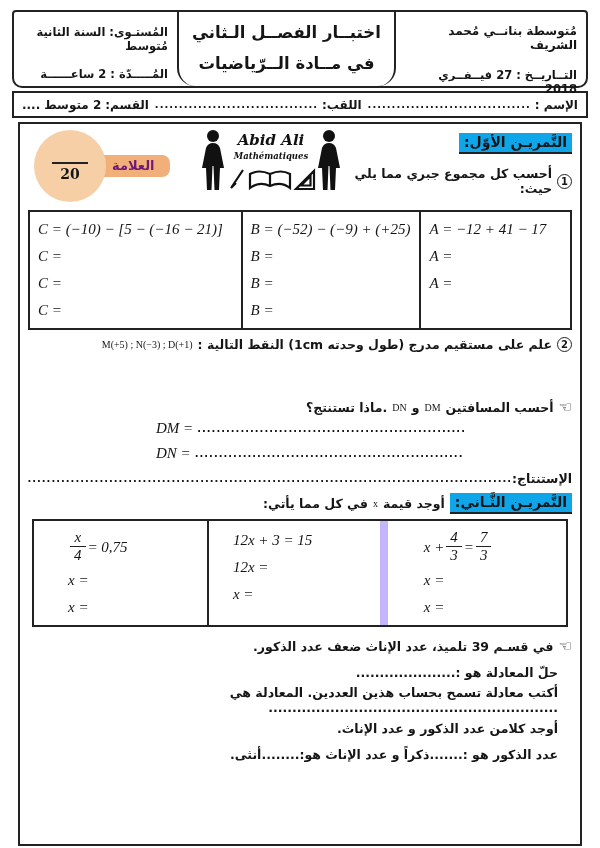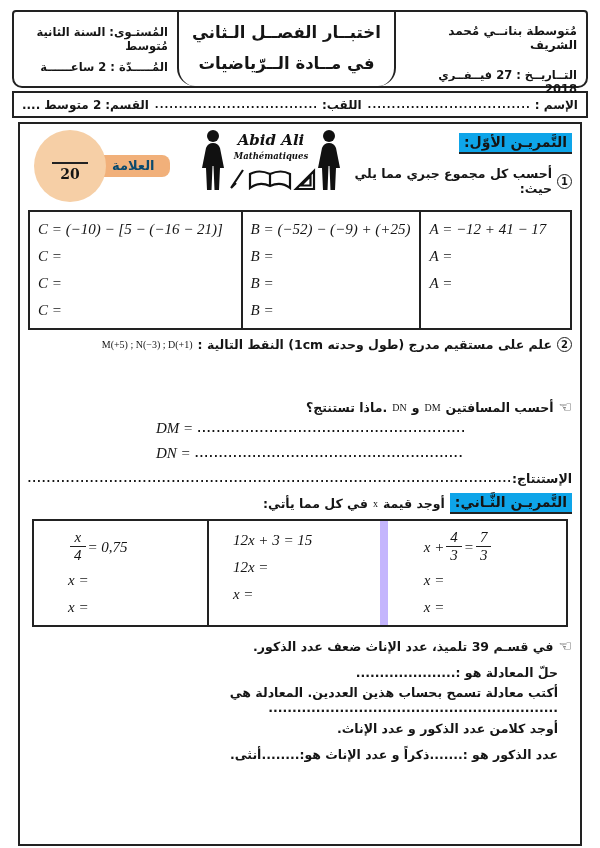--- a/index.html
+++ b/index.html
@@ -19,21 +19,21 @@
   .hdr-school { width: 190px; font-size: 12px; }
   .hdr-school .l1 { margin-top: 5px; }
   .hdr-school .l2 { margin-top: 16px; font-size: 11.5px; }
   .hdr-title {
     flex: 1; text-align: center; font-size: 16.5px; font-weight: bold;
     border-left: 2px solid #222; border-right: 2px solid #222;
     border-radius: 0 0 18px 18px; padding-top: 6px; line-height: 1.85;
   }
   .hdr-level { width: 163px; font-size: 11.5px; }
   .hdr-level .l1 { margin-top: 6px; }
-  .hdr-level .l2 { margin-top: 7px; }
+  .hdr-level .l2 { margin-top: 14px; }
 
   
   .srow {
     margin: 3px 12px 0; border: 2px solid #222; height: 27px;
     display: flex; direction: rtl; align-items: center; gap: 4px;
     padding: 0 8px; font-size: 12px; font-weight: bold;
   }
   .dotfill { flex: 1; overflow: hidden; white-space: nowrap; font-size: 10px; letter-spacing: 1px; }
 
   
@@ -63,21 +63,21 @@
   .badge-circle {
     position: absolute; left: 6px; top: 2px; width: 72px; height: 72px;
     border-radius: 50%; background: #f6cfa6; z-index: 2;
     display: flex; align-items: center; justify-content: center;
   }
   .outof { text-align: center; font-family: "DejaVu Serif", serif; font-weight: bold; }
   .outof .blankline { height: 12px; }
   .outof .den { border-top: 2px solid #222; padding: 2px 8px 0; font-size: 14px; }
   .badge-tab {
     position: absolute; left: 62px; top: 27px; z-index: 1;
-    background: #f1b07a; color: #0c4a6e; font-size: 13px; font-weight: bold;
+    background: #f1b07a; color: #701a75; font-size: 13px; font-weight: bold;
     padding: 3px 16px 4px 22px; border-radius: 8px;
   }
 
   
   .math { font-family: "Liberation Serif", "DejaVu Serif", serif; font-style: italic; font-weight: 500; }
   .t1 { direction: ltr; display: flex; border: 2px solid #222; margin: 2px 0 0; }
   .t1 .col { padding: 4px 8px; }
   .t1 .c-c { width: 39%; }
   .t1 .c-b { width: 33.5%; border-left: 2px solid #222; border-right: 2px solid #222; }
   .t1 .c-a { width: 27.5%; text-align: right; }

